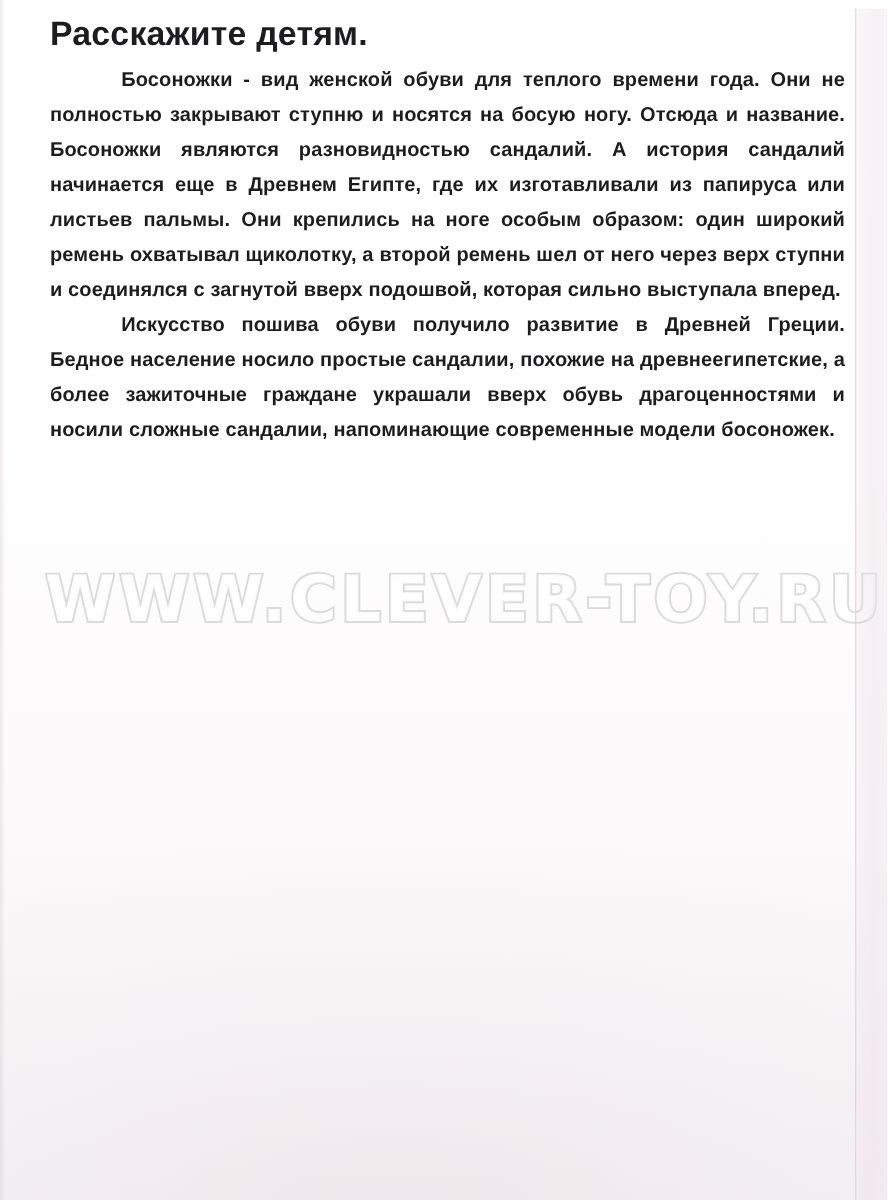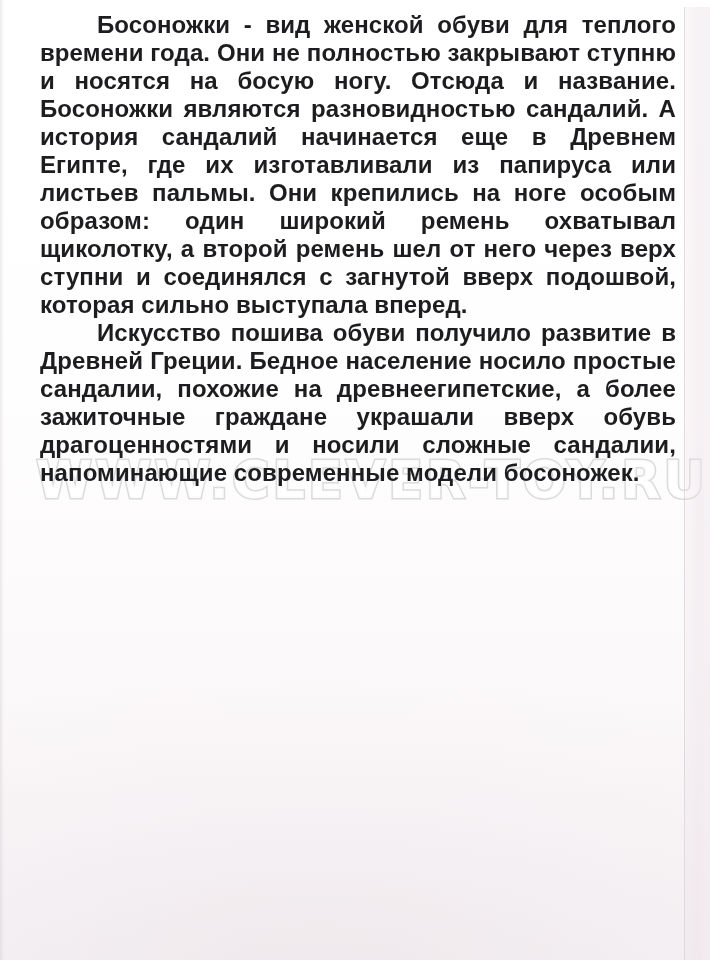--- a/index.html
+++ b/index.html
@@ -63,36 +63,37 @@
   }
   .title {
     margin: 0 0 7px 0;
     font-size: 27px;
     line-height: 33px;
     font-weight: 700;
     letter-spacing: 0.2px;
   }
   .para {
     margin: 0;
-    font-size: 24px;
+    font-size: 16px;
     line-height: 28px;
     font-weight: 600;
     letter-spacing: 0.1px;
     text-align: justify;
     text-indent: 57px;
   }
 </style>
 </head>
 <body>
 
 <div class="page">
 
   <div class="watermark">WWW.CLEVER-TOY.RU</div>
 
   <div class="content">
+    <h1 class="title">Расскажите детям.</h1>
     <p class="para">Босоножки - вид женской обуви для теплого времени года. Они не полностью закрывают ступню и носятся на босую ногу. Отсюда и название. Босоножки являются разновидностью сандалий. А история сандалий начинается еще в Древнем Египте, где их изготавливали из папируса или листьев пальмы. Они крепились на ноге особым образом: один широкий ремень охватывал щиколотку, а второй ремень шел от него через верх ступни и соединялся с загнутой вверх подошвой, которая сильно выступала вперед.</p>
     <p class="para">Искусство пошива обуви получило развитие в Древней Греции. Бедное население носило простые сандалии, похожие на древнеегипетские, а более зажиточные граждане украшали вверх обувь драгоценностями и носили сложные сандалии, напоминающие современные модели босоножек.</p>
   </div>
 
   <div class="edge-left"></div>
   <div class="edge-right"></div>
 
 </div>
 
 </body></html>

